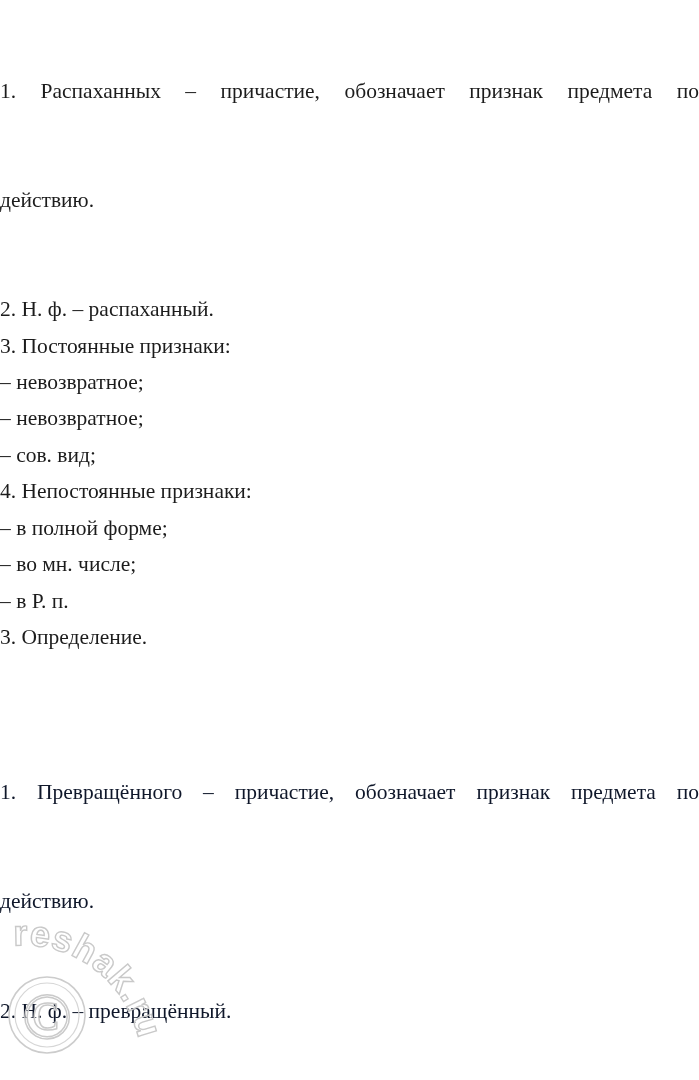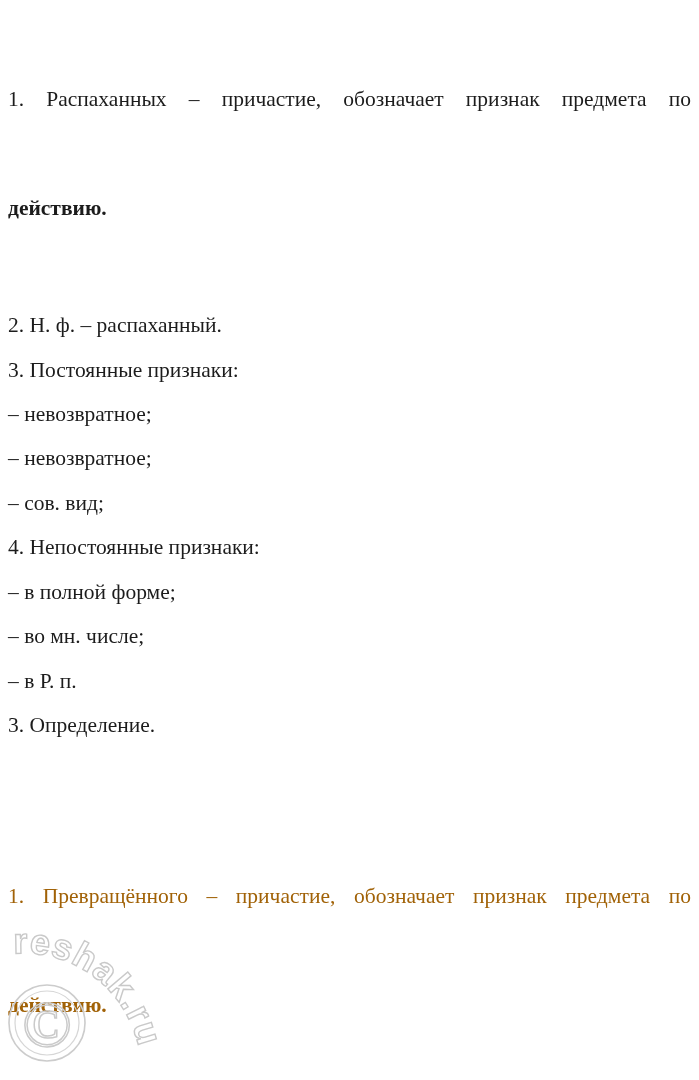--- a/index.html
+++ b/index.html
@@ -43,43 +43,42 @@
     position: relative;
     z-index: 2;
   }
   .block-gap {
     height: 46px;
   }
 
   .line {
     font-size: 21.5px;
     line-height: 36.4px;
-    margin: 8px;
+    margin: 0;
     padding: 0;
     white-space: pre-wrap;
     color: #1c1c1c;
   }
   .line.justified {
     text-align: justify;
     text-align-last: left;
     text-justify: inter-word;
   }
   .line.justified > span.jrow {
     display: block;
     text-align: justify;
     text-align-last: justify;
   }
   .line.justified > span.lastrow {
     display: block;
     text-align: right;
-    font-weight: bold;
   }
 
   
-  .block-2 .line { color: #a16207; }
+  .block-2 .line { color: #0f172a; }
 </style>
 </head>
 <body>
 
 <div class="page">
 
   <div class="analysis-block block-1">
     <div class="line justified">
       <span class="jrow">1.  Распаханных  –  причастие,  обозначает  признак  предмета  по</span>
       <span class="lastrow">действию.</span>

